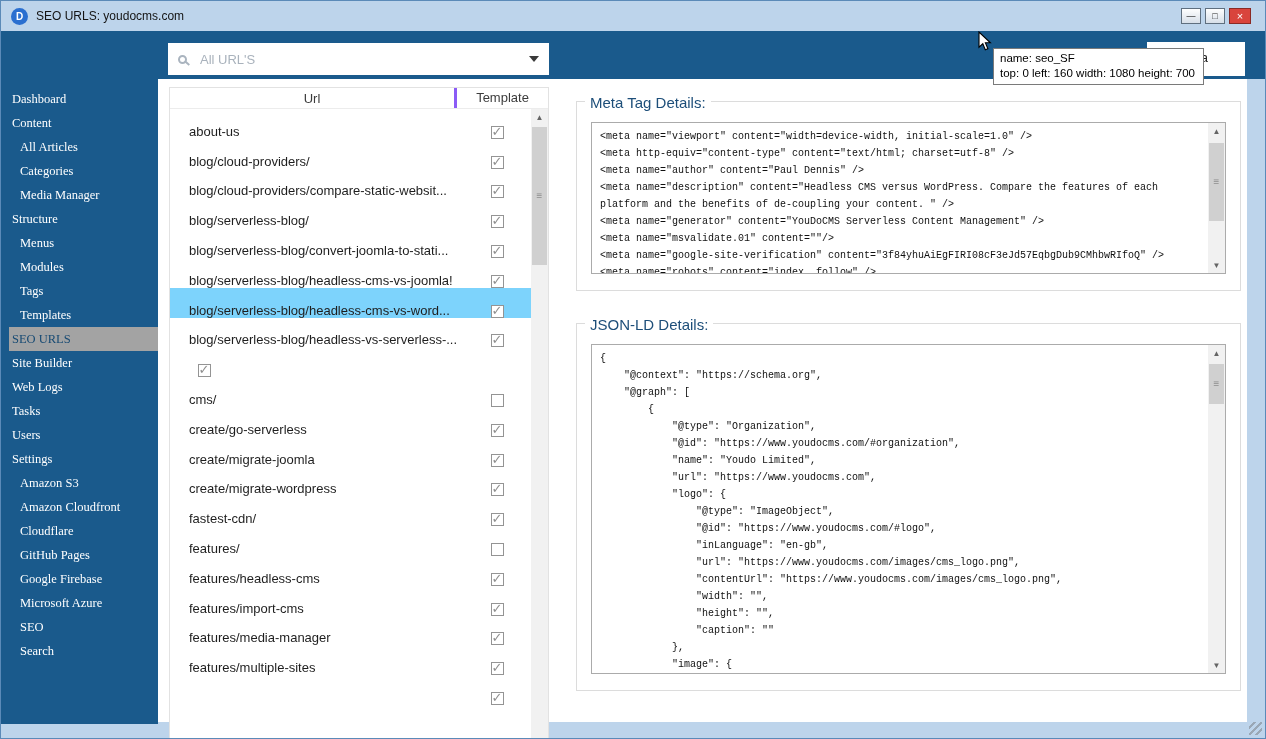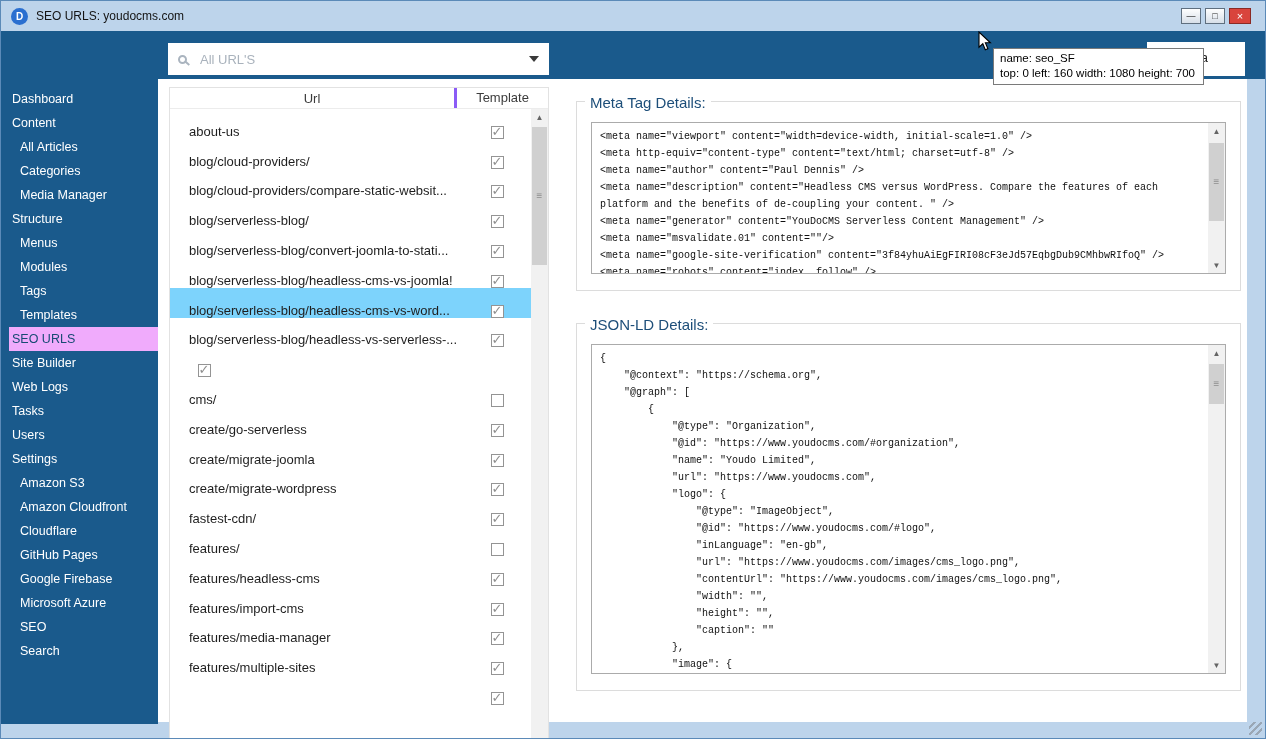--- a/index.html
+++ b/index.html
@@ -23,24 +23,24 @@
   .search-combo{position:absolute;left:167px;top:12px;width:381px;height:26px;background:#fff;display:flex;align-items:center;padding:16px 10px;}
   .mag-icon{width:9px;height:9px;border:2px solid #aab4bf;border-radius:50%;position:relative;margin-right:13px;flex:none;}
   .mag-icon::after{content:'';position:absolute;width:6px;height:2px;background:#aab4bf;right:-5px;bottom:-2px;transform:rotate(40deg);}
   .combo-text{color:#a9b2bc;font-size:13px;white-space:nowrap;}
   .combo-arrow{margin-left:auto;width:0;height:0;border-left:5px solid transparent;border-right:5px solid transparent;border-top:6px solid #3a3a3a;}
   .partial-box{position:absolute;top:11px;right:20px;width:98px;height:34px;background:#fff;}
   .partial-text{position:absolute;right:37px;top:8px;font-size:13px;color:#222;}
   
   .content-bg{position:absolute;left:157px;top:78px;right:18px;bottom:16px;background:#fff;}
   
-  .sidebar{position:absolute;left:0;top:78px;width:157px;height:645px;background:var(--accent,#1a5a8c);padding-top:8px;}
+  .sidebar{position:absolute;left:0;top:78px;width:157px;height:645px;background:var(--accent,#1a5a8c);padding-top:8px;font-family:Liberation Serif, serif;}
   .side-item{height:24px;line-height:24px;margin-left:8px;padding-left:3px;color:#fff;font-size:12.5px;white-space:nowrap;}
   .side-item.sub{padding-left:11px;}
-  .side-item.selected{background:#f0abfc;color:var(--selected_text,#174a73);}
+  .side-item.selected{background:#a3a3a3;color:var(--selected_text,#174a73);}
   
   .url-panel{position:absolute;left:168px;top:86px;width:380px;height:716px;background:#fff;border:1px solid #e2e2e2;}
   .list-header{display:flex;height:21px;border-bottom:1px solid #ececec;align-items:center;}
   .hcell{font-size:13px;color:#3c3c3c;text-align:center;}
   .hcell-url{flex:1;}
   .hcell-template{width:94px;border-left:3px solid #8b5cf6;height:100%;line-height:20px;}
   .list-body{position:absolute;top:21px;left:0;right:0;bottom:35px;overflow:hidden;}
   .url-row{display:flex;height:29.8px;align-items:flex-end;}
   .url-row.selected{background:#7dd3fc;}
   .row-url{flex:1;padding-left:19px;font-size:13px;color:#1e1e1e;white-space:nowrap;overflow:hidden;}

